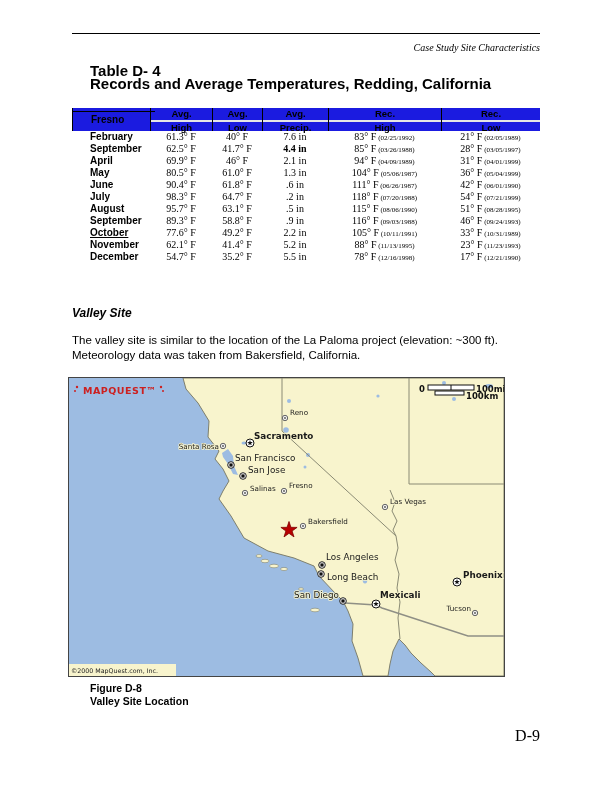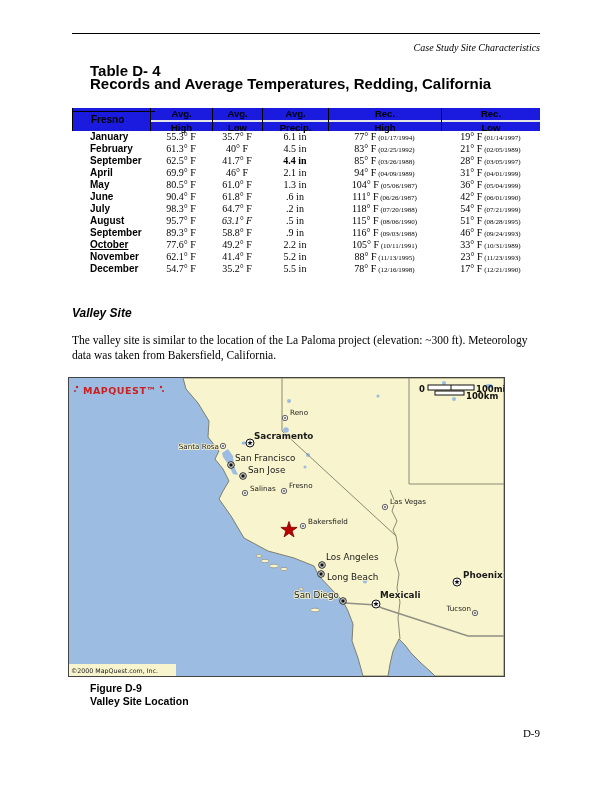--- a/index.html
+++ b/index.html
@@ -27,38 +27,38 @@
   .month-line{position:absolute;left:0;top:3px;width:83px;height:1px;background:#000;}
   .tbody{font-family:"Liberation Serif",serif;font-size:10px;color:#000;}
   .trow{display:flex;height:12px;line-height:12px;}
   .td{box-sizing:border-box;text-align:center;white-space:nowrap;overflow:visible;}
   .td-month{text-align:left;padding-left:18px;font-family:"Liberation Sans",sans-serif;
             font-weight:bold;font-size:10px;}
   .date{font-size:7px;}
 
   
   .valley-head{left:72px;top:306px;font-size:12px;font-weight:bold;font-style:italic;color:#000;}
-  .body-par{left:72px;top:333px;width:476px;font-family:Liberation Serif, serif;
+  .body-par{left:72px;top:333px;width:476px;font-family:Liberation Sans, sans-serif;
             font-size:11.5px;line-height:15px;color:#000;}
 
   
   .map-wrap{left:68px;top:377px;width:435px;height:298px;border:1px solid #444;box-sizing:content-box;}
   .map-wrap svg{display:block;}
   text.city{font-family:"DejaVu Sans",sans-serif;fill:#1a1a1a;
             paint-order:stroke;stroke:#f8f4cd;stroke-width:1.6px;}
   text.small{font-size:7.2px;}
   text.big{font-size:8.8px;}
   text.bold{font-weight:bold;}
   .maplogo{font-family:"DejaVu Sans",sans-serif;font-size:9.5px;font-weight:bold;fill:#cc2020;letter-spacing:.5px;}
   .scaletxt{font-family:"DejaVu Sans",sans-serif;font-size:8.5px;font-weight:bold;fill:#111;}
   .copytxt{font-family:"DejaVu Sans",sans-serif;font-size:6.3px;fill:#222;}
 
   
   .fig-caption{left:90px;top:682px;font-size:10.5px;font-weight:bold;line-height:13px;color:#000;}
-  .page-num{right:72px;top:727px;font-family:"Liberation Serif",serif;font-size:11px;color:#000;}
+  .page-num{right:72px;top:727px;font-family:"Liberation Serif",serif;font-size:16px;color:#000;}
 </style>
 </head>
 <body>
 
 <div class="page">
 
   <div class="abs top-rule"></div>
   <div class="abs running-head">Case Study Site Characteristics</div>
 
   <div class="abs table-title">
@@ -88,32 +88,24 @@
         <div class="l1">Rec.</div>
         <div class="l2">High</div>
       </div>
       <div class="th" style="width:99px">
         <div class="l1">Rec.</div>
         <div class="l2">Low</div>
       </div>
     </div>
     <div class="tbody" id="table-body">
         <div class="trow">
-          <div class="td td-month" style="width: 78px;">January</div>
-          <div class="td" style="width: 62px;">55.3° F</div>
-          <div class="td" style="width: 50px;">35.7° F</div>
-          <div class="td" style="width: 66px;">6.1 in</div>
-          <div class="td" style="width: 113px;">77° F<span class="date"> (01/17/1994)</span></div>
-          <div class="td" style="width: 99px;">19° F<span class="date"> (01/14/1997)</span></div>
-        </div>
-        <div class="trow">
           <div class="td td-month" style="width: 78px;">February</div>
           <div class="td" style="width: 62px;">61.3° F</div>
           <div class="td" style="width: 50px;">40° F</div>
-          <div class="td" style="width: 66px;">4.5 in</div>
+          <div class="td" style="width: 66px;">7.6 in</div>
           <div class="td" style="width: 113px;">83° F<span class="date"> (02/25/1992)</span></div>
           <div class="td" style="width: 99px;">21° F<span class="date"> (02/05/1989)</span></div>
         </div>
         <div class="trow">
           <div class="td td-month" style="width: 78px;">September</div>
           <div class="td" style="width: 62px;">62.5° F</div>
           <div class="td" style="width: 50px;">41.7° F</div>
           <div class="td" style="width: 66px; font-weight: bold;">4.4 in</div>
           <div class="td" style="width: 113px;">85° F<span class="date"> (03/26/1988)</span></div>
           <div class="td" style="width: 99px;">28° F<span class="date"> (03/05/1997)</span></div>
@@ -146,21 +138,21 @@
           <div class="td td-month" style="width: 78px;">July</div>
           <div class="td" style="width: 62px;">98.3° F</div>
           <div class="td" style="width: 50px;">64.7° F</div>
           <div class="td" style="width: 66px;">.2 in</div>
           <div class="td" style="width: 113px;">118° F<span class="date"> (07/20/1988)</span></div>
           <div class="td" style="width: 99px;">54° F<span class="date"> (07/21/1999)</span></div>
         </div>
         <div class="trow">
           <div class="td td-month" style="width: 78px;">August</div>
           <div class="td" style="width: 62px;">95.7° F</div>
-          <div class="td" style="width: 50px; font-style: italic;">63.1° F</div>
+          <div class="td" style="width: 50px;">63.1° F</div>
           <div class="td" style="width: 66px;">.5 in</div>
           <div class="td" style="width: 113px;">115° F<span class="date"> (08/06/1990)</span></div>
           <div class="td" style="width: 99px;">51° F<span class="date"> (08/28/1995)</span></div>
         </div>
         <div class="trow">
           <div class="td td-month" style="width: 78px;">September</div>
           <div class="td" style="width: 62px;">89.3° F</div>
           <div class="td" style="width: 50px;">58.8° F</div>
           <div class="td" style="width: 66px;">.9 in</div>
           <div class="td" style="width: 113px;">116° F<span class="date"> (09/03/1988)</span></div>
@@ -338,18 +330,18 @@
       </g>
 
       <g>
         <rect x="0" y="286" width="107" height="12" fill="#f8f4cd"></rect>
         <text class="copytxt" x="2" y="294.5">©2000 MapQuest.com, Inc.</text>
       </g>
     </svg>
   </div>
 
   <div class="abs fig-caption">
-    <div>Figure D-9</div>
+    <div>Figure D-8</div>
     <div>Valley Site Location</div>
   </div>
 
   <div class="abs page-num">D-9</div>
 </div>
 
 </body></html>

